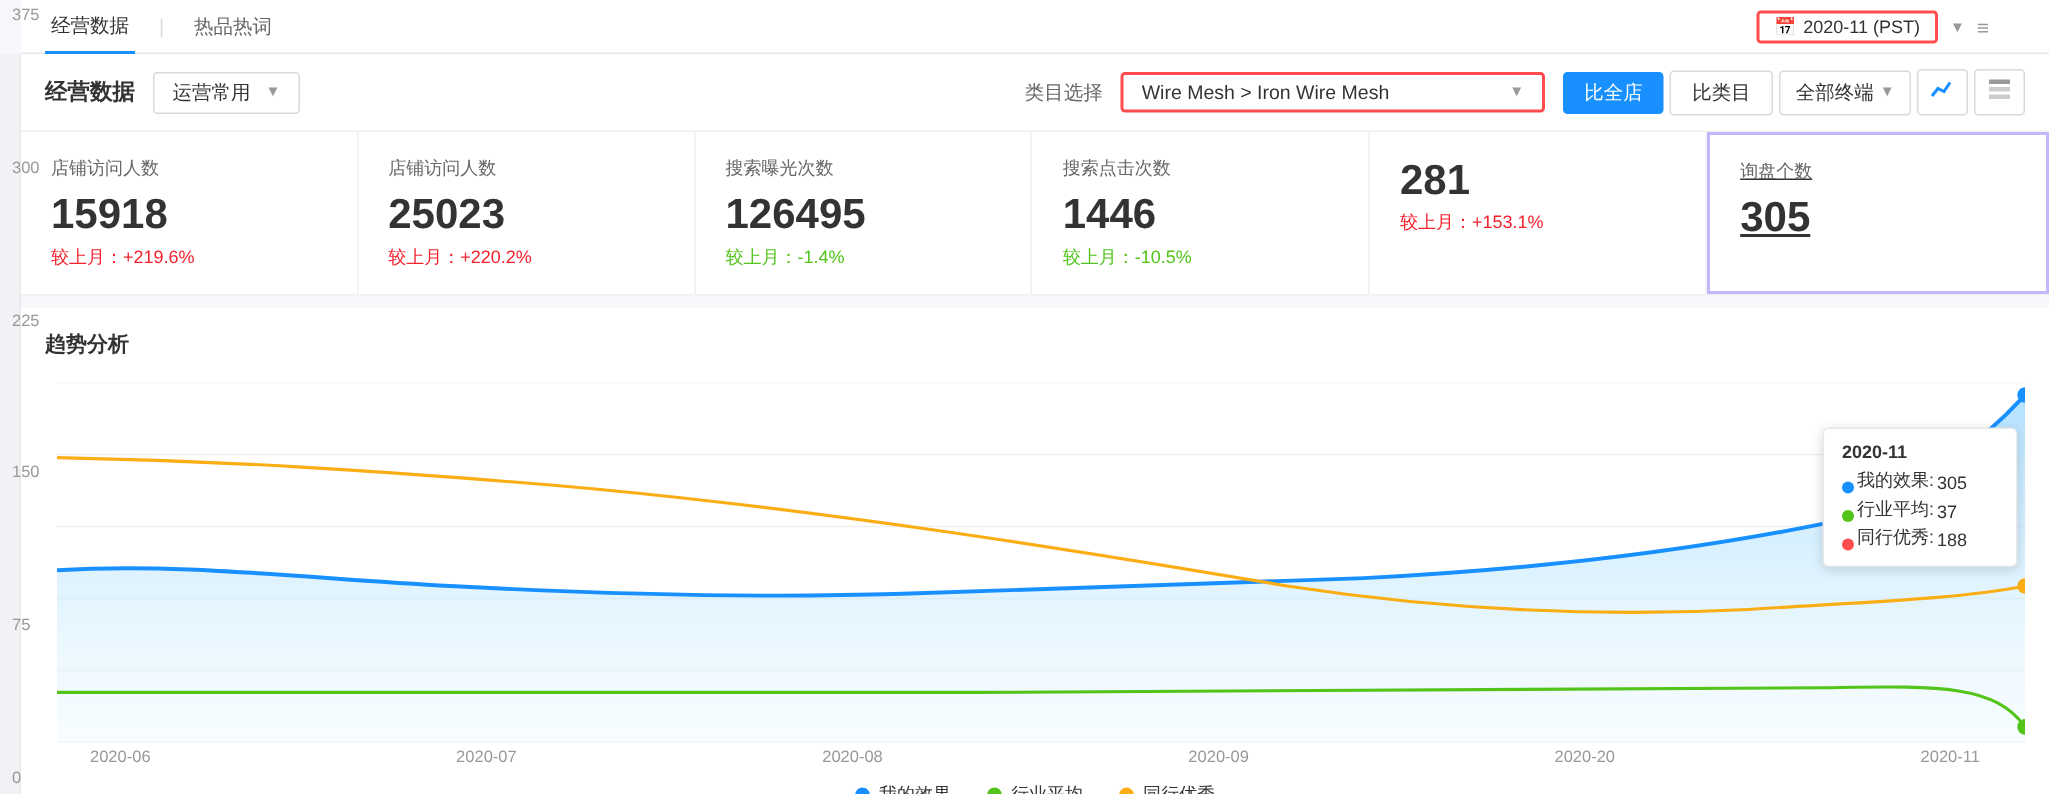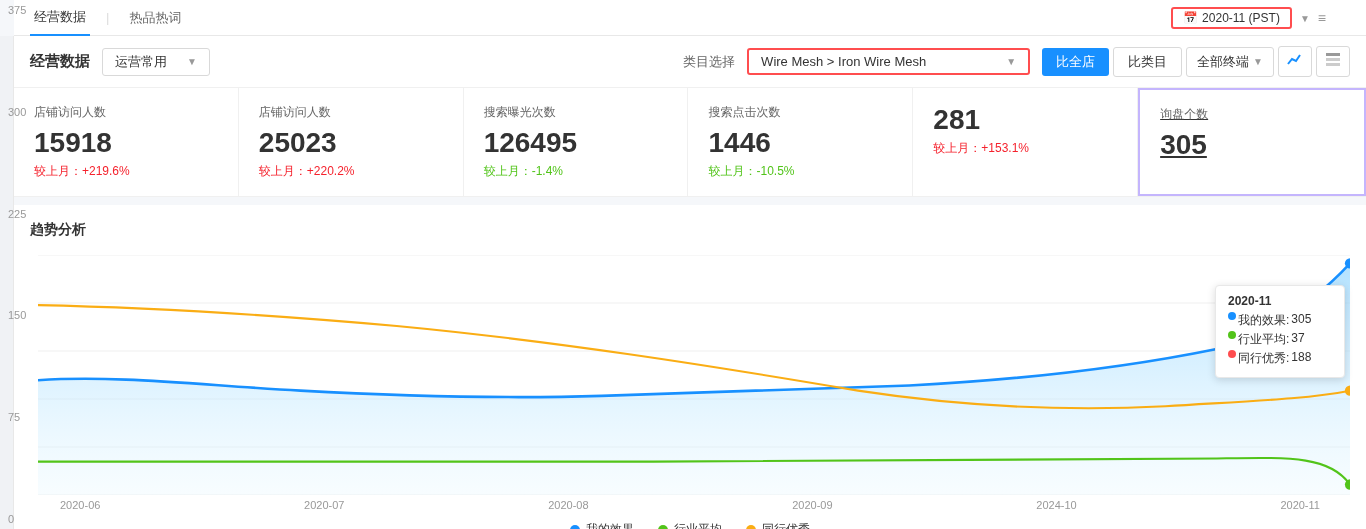--- a/index.html
+++ b/index.html
@@ -54,21 +54,21 @@
     }
     .main-title { font-size: 15px; font-weight: bold; color: #333; }
     .dropdown-btn {
       border: 1px solid #d9d9d9;
       padding: 4px 12px;
       border-radius: 3px;
       background: #fff;
       cursor: pointer;
       display: flex;
       align-items: center;
-      gap: 20px;
+      gap: 10px;
       font-size: 13px;
     }
     .spacer { flex: 1; }
     .category-label { font-size: 13px; color: #666; }
     .category-select {
       border: 2px solid #ff4d4f;
       padding: 4px 12px;
       border-radius: 3px;
       background: #fff;
       cursor: pointer;
@@ -150,21 +150,21 @@
       top: 30px;
       background: #fff;
       border: 1px solid #e8e8e8;
       padding: 8px 12px;
       border-radius: 4px;
       box-shadow: 0 2px 8px rgba(0,0,0,0.15);
       font-size: 12px;
       min-width: 130px;
     }
     .tooltip-title { font-weight: bold; margin-bottom: 4px; color: #333; }
-    .tooltip-row { display: flex; align-items: flex-start; gap: 2px; margin: 2px 0; }
+    .tooltip-row { display: flex; align-items: flex-end; gap: 2px; margin: 2px 0; }
     .tooltip-dot { width: 8px; height: 8px; border-radius: 50%; }
     .tooltip-dot.blue { background: #1890ff; }
     .tooltip-dot.green { background: #52c41a; }
     .tooltip-dot.red { background: #ff4d4f; }
 
     .chart-legend {
       display: flex;
       justify-content: center;
       gap: 24px;
       margin-top: 10px;
@@ -379,21 +379,21 @@
           </div>
         </div>
       </div>
     </div>
 
     <div class="x-axis-labels">
       <span>2020-06</span>
       <span>2020-07</span>
       <span>2020-08</span>
       <span>2020-09</span>
-      <span>2024-10</span>
+      <span>2020-20</span>
       <span>2020-11</span>
     </div>
 
     <div class="chart-legend">
       <div class="legend-item">
         <span class="legend-dot blue"></span>
         <span>我的效果</span>
       </div>
       <div class="legend-item">
         <span class="legend-dot green-light"></span>

